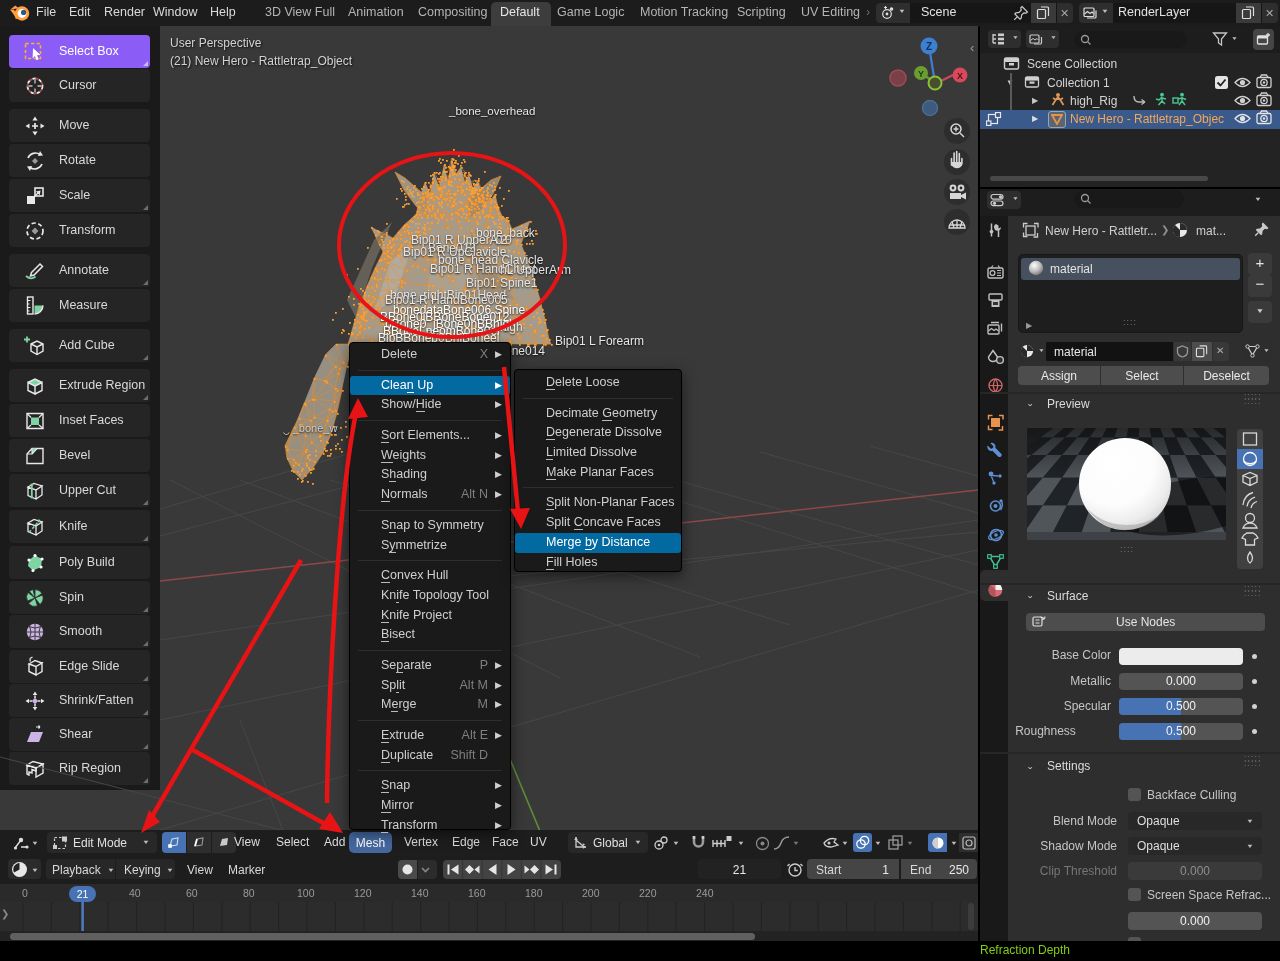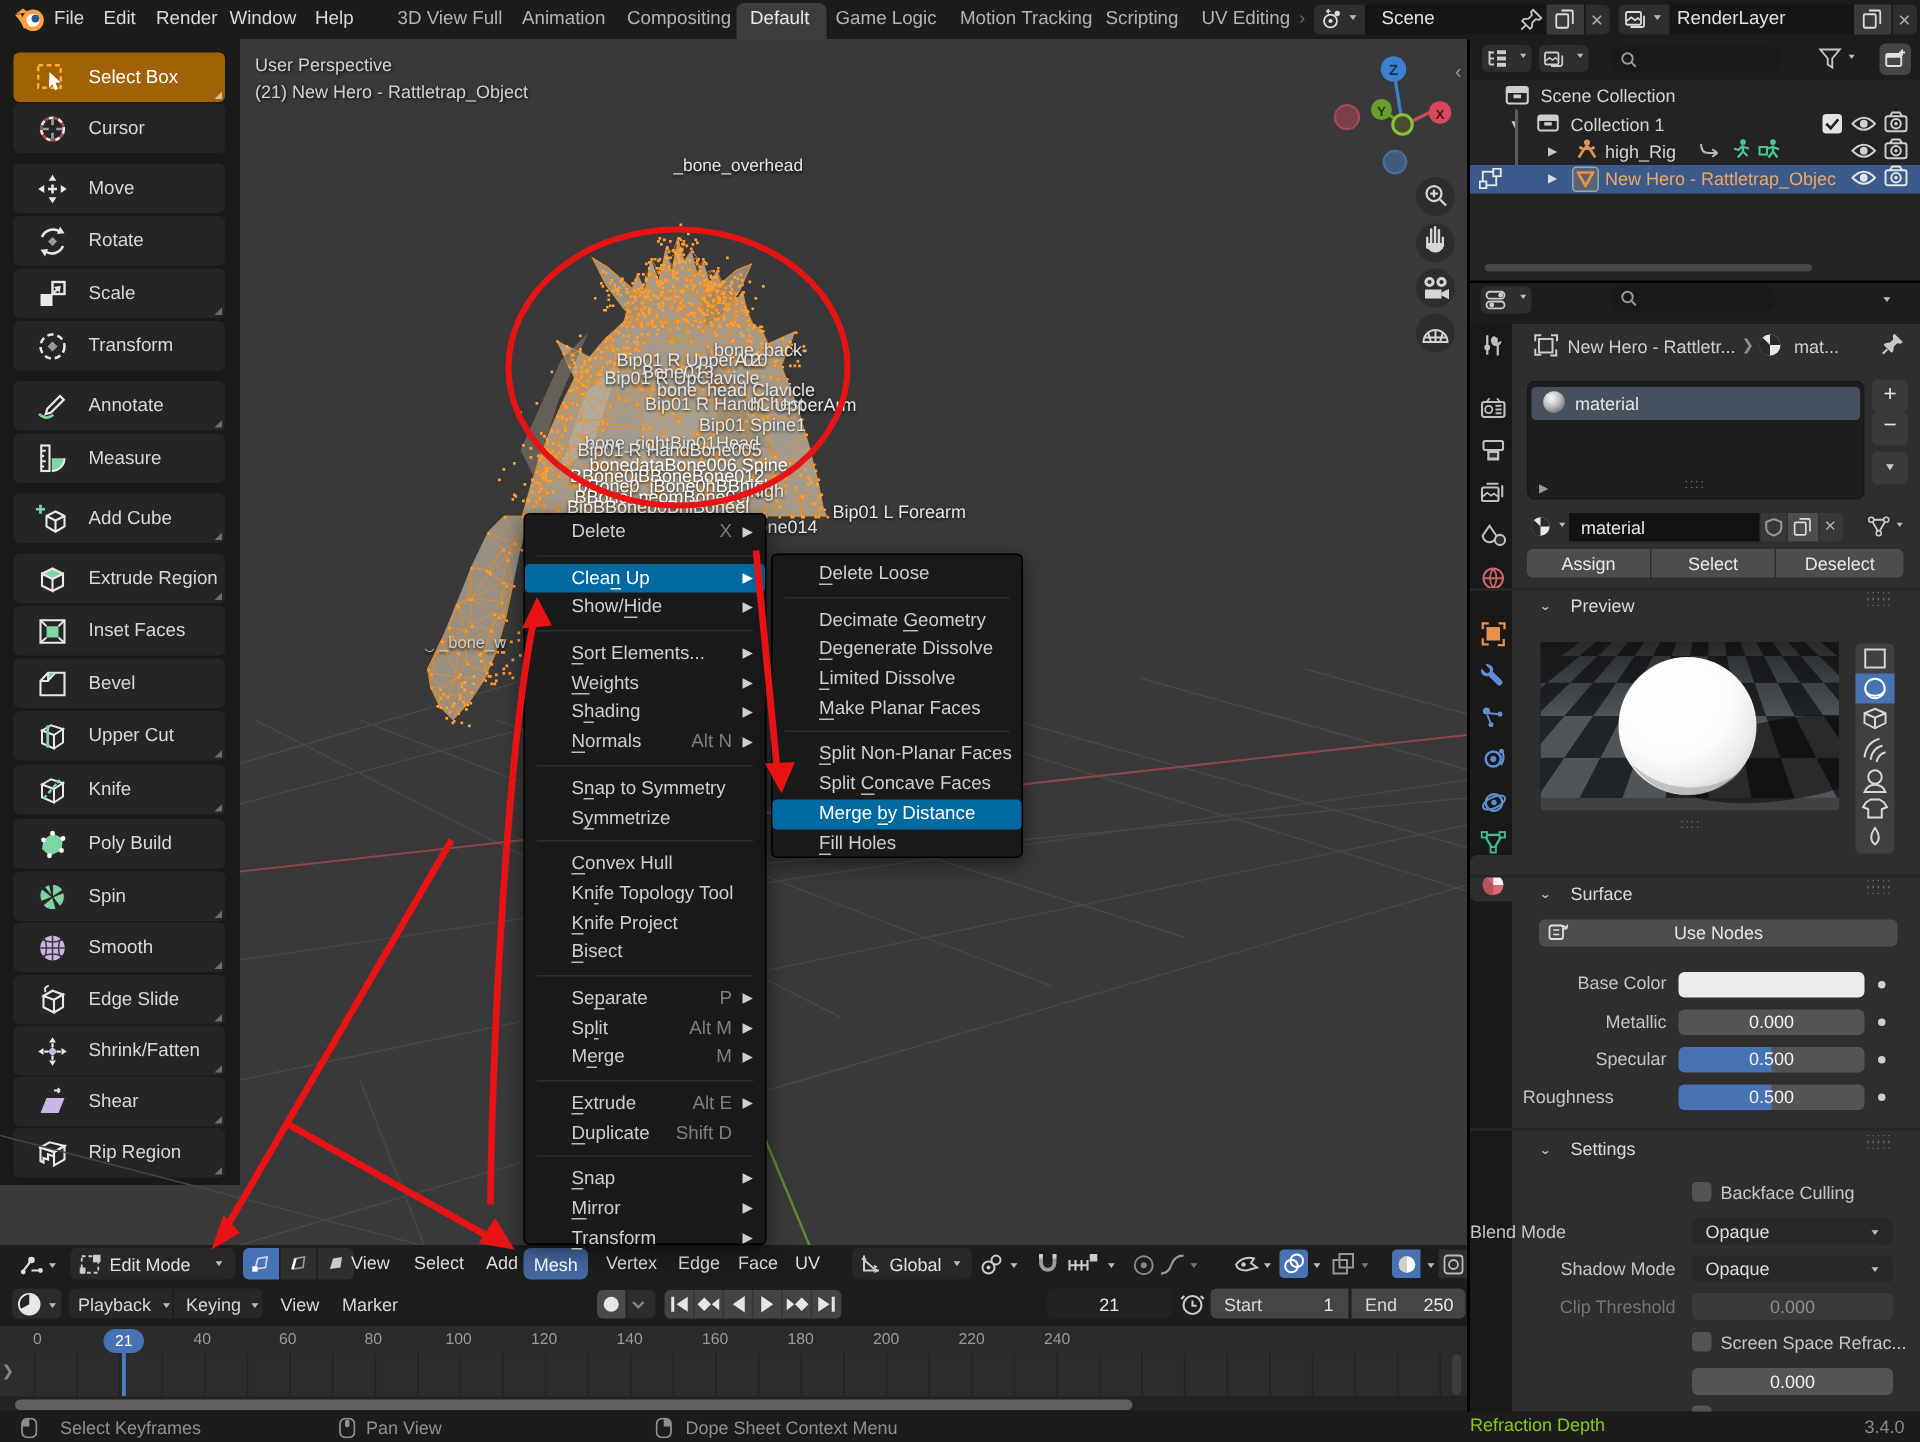--- a/index.html
+++ b/index.html
@@ -15,21 +15,21 @@
 #topbar .wstab.active { color:#e8e8e8; }
 #tab-active-bg { position:absolute; left:491px; top:2px; width:60px; height:24px; background:#3d3d3d; border-radius:5px 5px 0 0; }
 
 
 #viewport { position:absolute; left:0; top:26px; width:978px; height:830px; background:#393939; overflow:hidden; }
 #vp-header { position:absolute; left:0; top:804px; width:978px; height:26px; background:#1d1d1d; }
 
 
 #toolbar { position:absolute; left:0; top:0; width:160px; height:764px; background:#1a1a1a; }
 .tbtn { position:absolute; left:9px; width:141px; height:33px; background:#252525; border-radius:4px; color:#d9d9d9; font-size:12.5px; }
-.tbtn.active { background:#a16207; color:#fff;text-decoration:underline; }
+.tbtn.active { background:#8b5cf6; color:#fff;text-decoration:underline; }
 .tbtn .lbl { position:absolute; left:50px; top:9px; }
 .tbtn svg { position:absolute; left:14px; top:5px; }
 .tbtn .corner { position:absolute; right:2px; bottom:2px; width:0; height:0; border-left:5px solid transparent; border-bottom:5px solid #8b8b8b; opacity:.7; }
 
 
 .bmenu { position:absolute; background:#1a1a1a; border:1px solid #000; border-radius:4px; box-shadow:0 4px 14px rgba(0,0,0,.5); z-index:30; }
 .mrow { position:relative; height:19.7px; line-height:19.7px; color:#cfcfcf; font-size:12.5px; padding-left:31px; }
 .mrow .sc { position:absolute; right:22px; color:#7f7f7f; }
 .mrow .arr { position:absolute; right:8px; top:0; color:#cfcfcf; font-size:9px; }
 .mrow.hl { background:#0369a1; color:#fff; border-radius:3px; }
@@ -669,38 +669,20 @@
     <div class="abs" style="left:468px;top:31px;color:#9a9a9a;font-size:10.5px">160</div>
     <div class="abs" style="left:525px;top:31px;color:#9a9a9a;font-size:10.5px">180</div>
     <div class="abs" style="left:582px;top:31px;color:#9a9a9a;font-size:10.5px">200</div>
     <div class="abs" style="left:639px;top:31px;color:#9a9a9a;font-size:10.5px">220</div>
     <div class="abs" style="left:696px;top:31px;color:#9a9a9a;font-size:10.5px">240</div>
     <span class="abs" style="left:1px;top:52px;color:#888;font-size:10px">❯</span>
 
     <div class="abs" style="left:0;top:75px;width:978px;height:10px;background:#232323"></div>
     <div class="abs" style="left:10px;top:76.5px;width:745px;height:7px;background:#606060;border-radius:4px"></div>
     <div class="abs" style="left:968px;top:47px;width:6px;height:27px;background:#3c3c3c;border-radius:3px"></div>
-  </div>
-  <div id="statusbar">
-    <svg class="abs" style="left:14px;top:4px" width="11" height="14" viewBox="0 0 11 14">
-        <rect x="0.7" y="0.7" width="9.6" height="12.6" rx="3.5" fill="none" stroke="#8e8e8e" stroke-width="1.2"></rect>
-        <path d="M1 4 Q1 1 5.5 1 L5.5 6 L1 6 Z" fill="#8e8e8e"></path>
-      </svg>
-    <span class="abs" style="left:40px;top:4px">Select Keyframes</span>
-    <svg class="abs" style="left:226px;top:4px" width="11" height="14" viewBox="0 0 11 14">
-        <rect x="0.7" y="0.7" width="9.6" height="12.6" rx="3.5" fill="none" stroke="#8e8e8e" stroke-width="1.2"></rect>
-        <rect x="4" y="1.5" width="3" height="5" rx="1.2" fill="#8e8e8e"></rect>
-      </svg>
-    <span class="abs" style="left:244px;top:4px">Pan View</span>
-    <svg class="abs" style="left:437px;top:4px" width="11" height="14" viewBox="0 0 11 14">
-        <rect x="0.7" y="0.7" width="9.6" height="12.6" rx="3.5" fill="none" stroke="#8e8e8e" stroke-width="1.2"></rect>
-        <path d="M10 4 Q10 1 5.5 1 L5.5 6 L10 6 Z" fill="#8e8e8e"></path>
-      </svg>
-    <span class="abs" style="left:457px;top:4px">Dope Sheet Context Menu</span>
-    <span class="abs" style="left:1243px;top:3px;color:#8a8a8a">3.4.0</span>
   </div>
   <div id="outliner">
     <div class="abs" style="left:0;top:0;width:300px;height:27px;background:#1d1d1d"></div>
     <div class="abs" style="left:8px;top:4px;width:33px;height:18px;background:#2e2e2e;border-radius:4px">
       <svg class="abs" style="left:3px;top:2px" width="14" height="14" viewBox="0 0 14 14">
           <path d="M2 2 v9 M2 3 h3 M2 7 h3 M2 11 h3" stroke="#ccc" stroke-width="1.3" fill="none"></path>
           <rect x="7" y="1.5" width="6" height="2.6" fill="#ccc"></rect>
           <rect x="7" y="5.7" width="6" height="2.6" fill="#ccc"></rect>
           <rect x="7" y="9.9" width="6" height="2.6" fill="#ccc"></rect>
         </svg>
@@ -1108,21 +1090,21 @@
     <div class="abs" style="left:0;top:535px;width:131px;height:15px;text-align:center;color:#c5c5c5">Roughness</div>
     <div class="abs" style="left:139px;top:534px;width:124px;height:17px;background:#545454;border-radius:4px;text-align:center;color:#f2f2f2;padding-top:1px;overflow:hidden"><div class="abs" style="left:0;top:0;width:62px;height:17px;background:#4772b3"></div><span style="position:relative">0.500</span></div>
     <div class="abs" style="left:272px;top:540px;width:5px;height:5px;background:#d0d0d0;border-radius:50%"></div>
 
     <div class="abs" style="left:0;top:563px;width:300px;height:2px;background:#262626"></div>
     <span class="abs" style="left:46px;top:572px;color:#ccc;font-size:10px;display:inline-block;transform:scaleY(.8)">⌄</span>
     <span class="abs" style="left:67px;top:570px;color:#dadada">Settings</span>
     <span class="abs" style="left:264px;top:567px;color:#6e6e6e;font-size:9px;letter-spacing:1px;line-height:5px">:::::<br>:::::</span>
     <div class="abs" style="left:148px;top:599px;width:13px;height:13px;background:#545454;border-radius:3px"></div>
     <span class="abs" style="left:167px;top:599px;color:#c5c5c5">Backface Culling</span>
-    <div class="abs" style="left:0;top:625px;width:137px;height:15px;color:#c5c5c5">Blend Mode</div>
+    <div class="abs" style="left:0;top:625px;width:137px;height:15px;text-align:right;color:#c5c5c5">Blend Mode</div>
     <div class="abs" style="left:148px;top:623px;width:134px;height:18px;background:#282828;border-radius:4px">
         <span class="abs" style="left:9px;top:2px;color:#dedede">Opaque</span>
         <span class="abs" style="right:8px;top:5px;color:#bbb;font-size:8px;transform:scaleY(.7)">▼</span>
       </div>
     <div class="abs" style="left:0;top:650px;width:137px;height:15px;text-align:right;color:#c5c5c5">Shadow Mode</div>
     <div class="abs" style="left:148px;top:648px;width:134px;height:18px;background:#282828;border-radius:4px">
         <span class="abs" style="left:9px;top:2px;color:#dedede">Opaque</span>
         <span class="abs" style="right:8px;top:5px;color:#bbb;font-size:8px;transform:scaleY(.7)">▼</span>
       </div>
     <div class="abs" style="left:0;top:675px;width:137px;height:15px;text-align:right;color:#767676">Clip Threshold</div>

